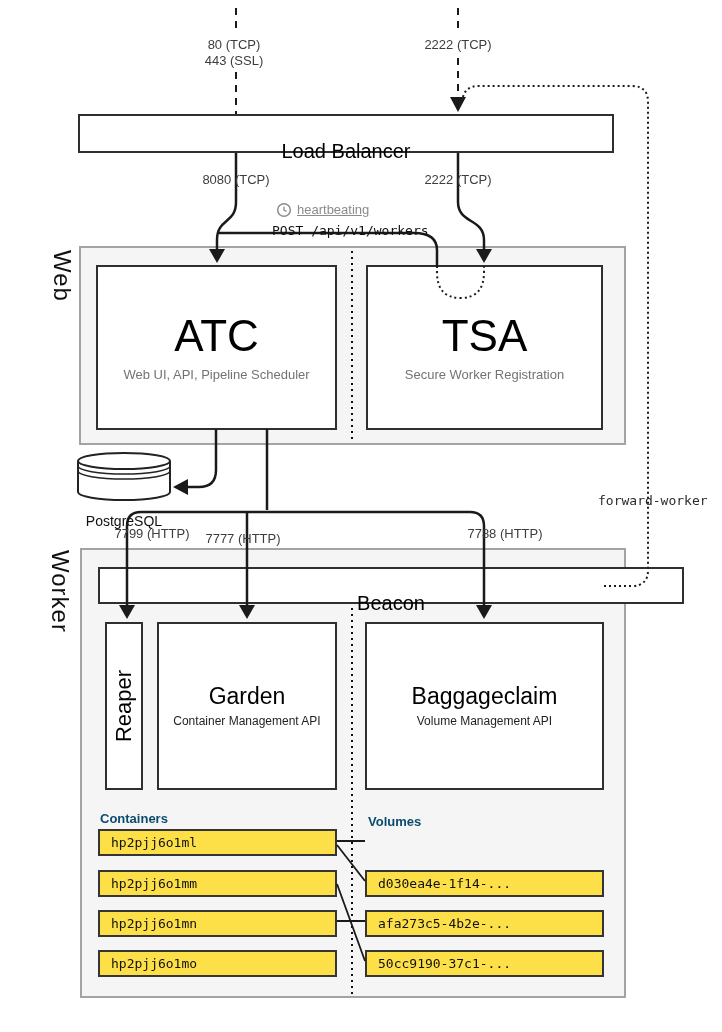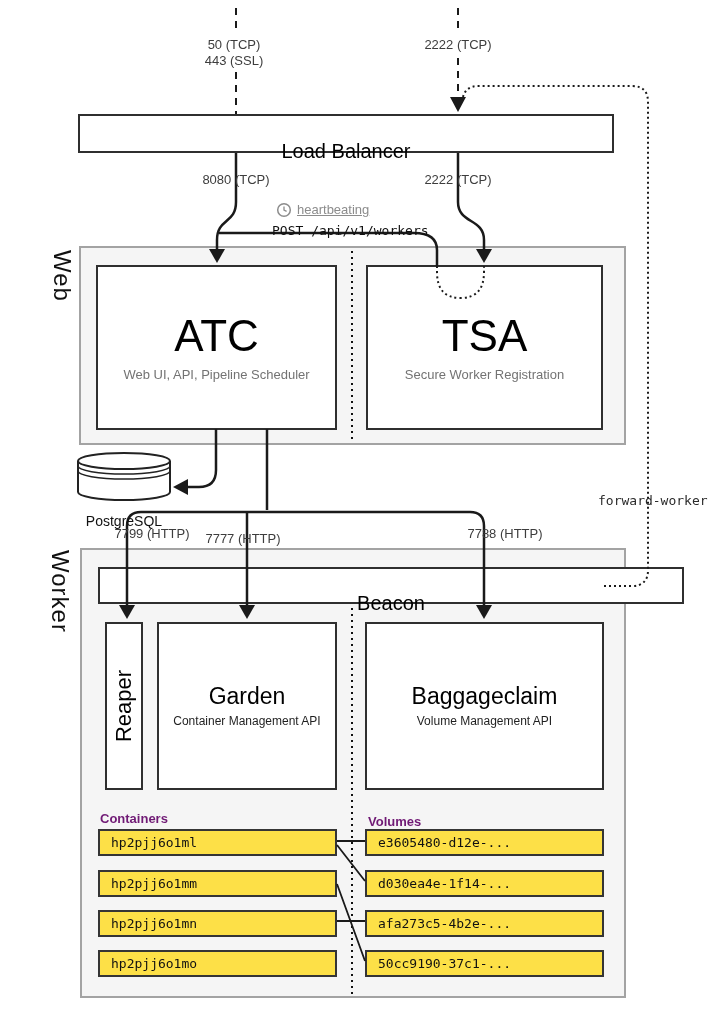--- a/index.html
+++ b/index.html
@@ -40,41 +40,41 @@
   }
   .post-label{
     position:absolute;left:272px;top:223px;font-size:13px;color:#101010;
     z-index:10;white-space:nowrap;
   }
   .fw-label{
     position:absolute;left:598px;top:493px;font-size:13px;color:#2b2b2b;
     z-index:10;white-space:nowrap;
   }
   .list-heading{
-    position:absolute;font-size:13px;font-weight:bold;color:#701a75;z-index:3;
+    position:absolute;font-size:13px;font-weight:bold;color:#0c4a6e;z-index:3;
   }
   .row{
     position:absolute;left:98px;width:239px;height:27px;background:#fde047;
     border:2px solid #353535;box-sizing:border-box;display:flex;
     align-items:center;padding-left:11px;font-size:13px;color:#111;z-index:3;
   }
   .row.vol{left:365px;}
   .pg-label{
     position:absolute;left:78px;top:477px;width:92px;text-align:center;
     font-size:14px;color:#111;z-index:10;margin-top:36px;
   }
   #connectors{position:absolute;left:0;top:0;z-index:5;pointer-events:none;}
   .reaper-inner{transform:rotate(-90deg);white-space:nowrap;font-size:22px;color:#000;}
 </style>
 </head>
 <body>
 
 <div id="canvas">
 
-  <div class="plabel" style="left:184px;top:37px;">50 (TCP)</div>
+  <div class="plabel" style="left:184px;top:37px;">80 (TCP)</div>
   <div class="plabel" style="left:184px;top:53px;">443 (SSL)</div>
   <div class="plabel" style="left:408px;top:37px;">2222 (TCP)</div>
 
   <div class="box" style="left:78px;top:114px;width:536px;height:39px;">
     <div class="title-md">Load Balancer</div>
   </div>
 
   <div class="plabel" style="left:186px;top:172px;">8080 (TCP)</div>
   <div class="plabel" style="left:408px;top:172px;">2222 (TCP)</div>
 
@@ -137,23 +137,20 @@
       <span>hp2pjj6o1mm</span>
     </div>
   <div class="row mono" style="top:910px;">
       <span>hp2pjj6o1mn</span>
     </div>
   <div class="row mono" style="top:950px;">
       <span>hp2pjj6o1mo</span>
     </div>
 
   <div class="list-heading" style="left:368px;top:814px;">Volumes</div>
-  <div class="row vol mono" style="top:829px;">
-      <span>e3605480-d12e-...</span>
-    </div>
   <div class="row vol mono" style="top:870px;">
       <span>d030ea4e-1f14-...</span>
     </div>
   <div class="row vol mono" style="top:910px;">
       <span>afa273c5-4b2e-...</span>
     </div>
   <div class="row vol mono" style="top:950px;">
       <span>50cc9190-37c1-...</span>
     </div>
 

